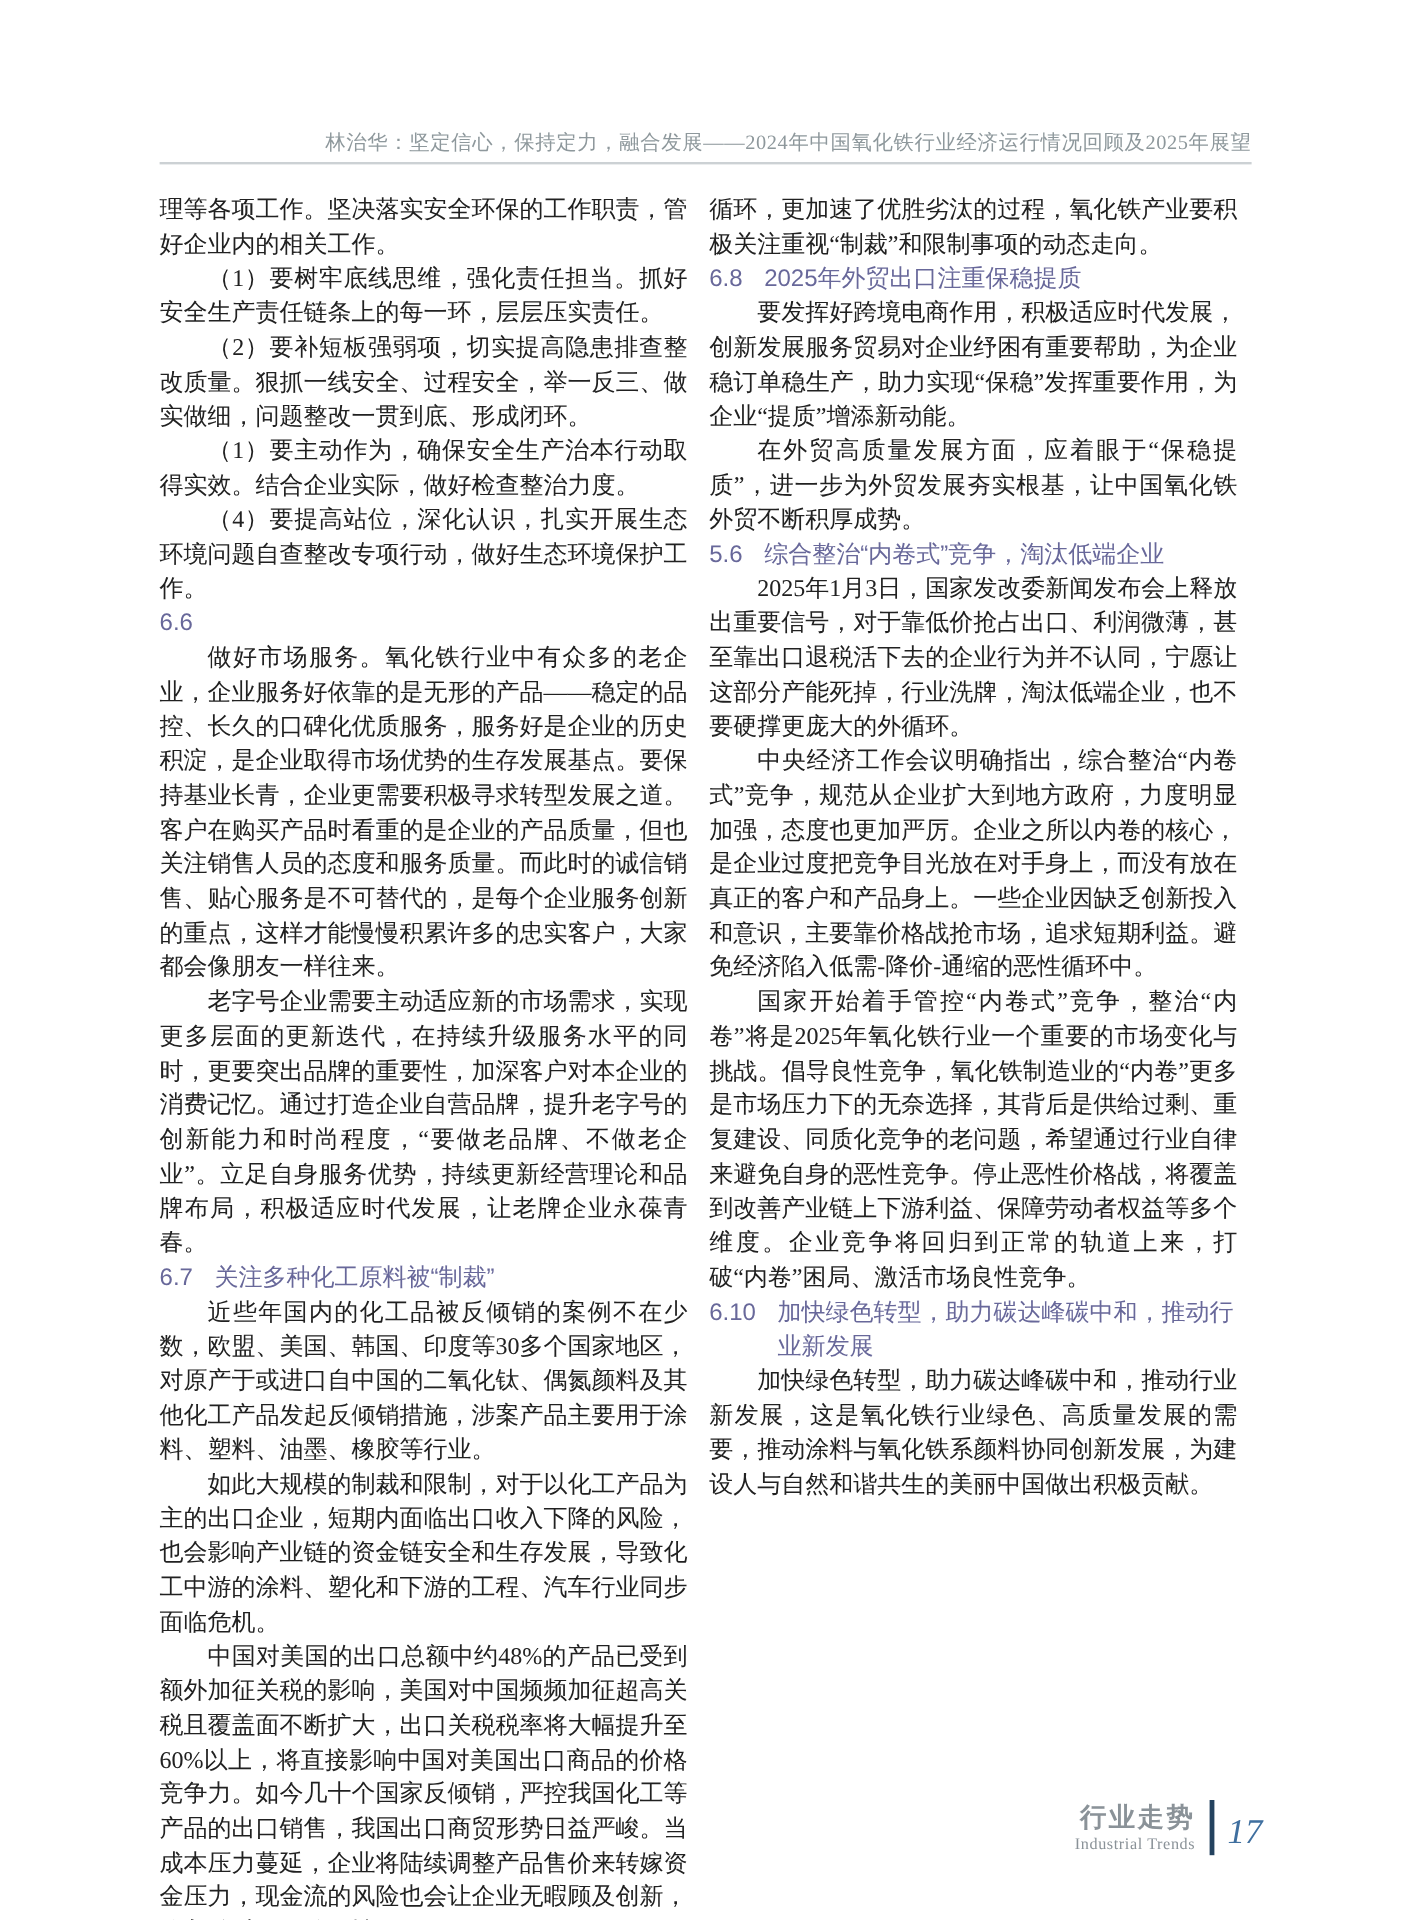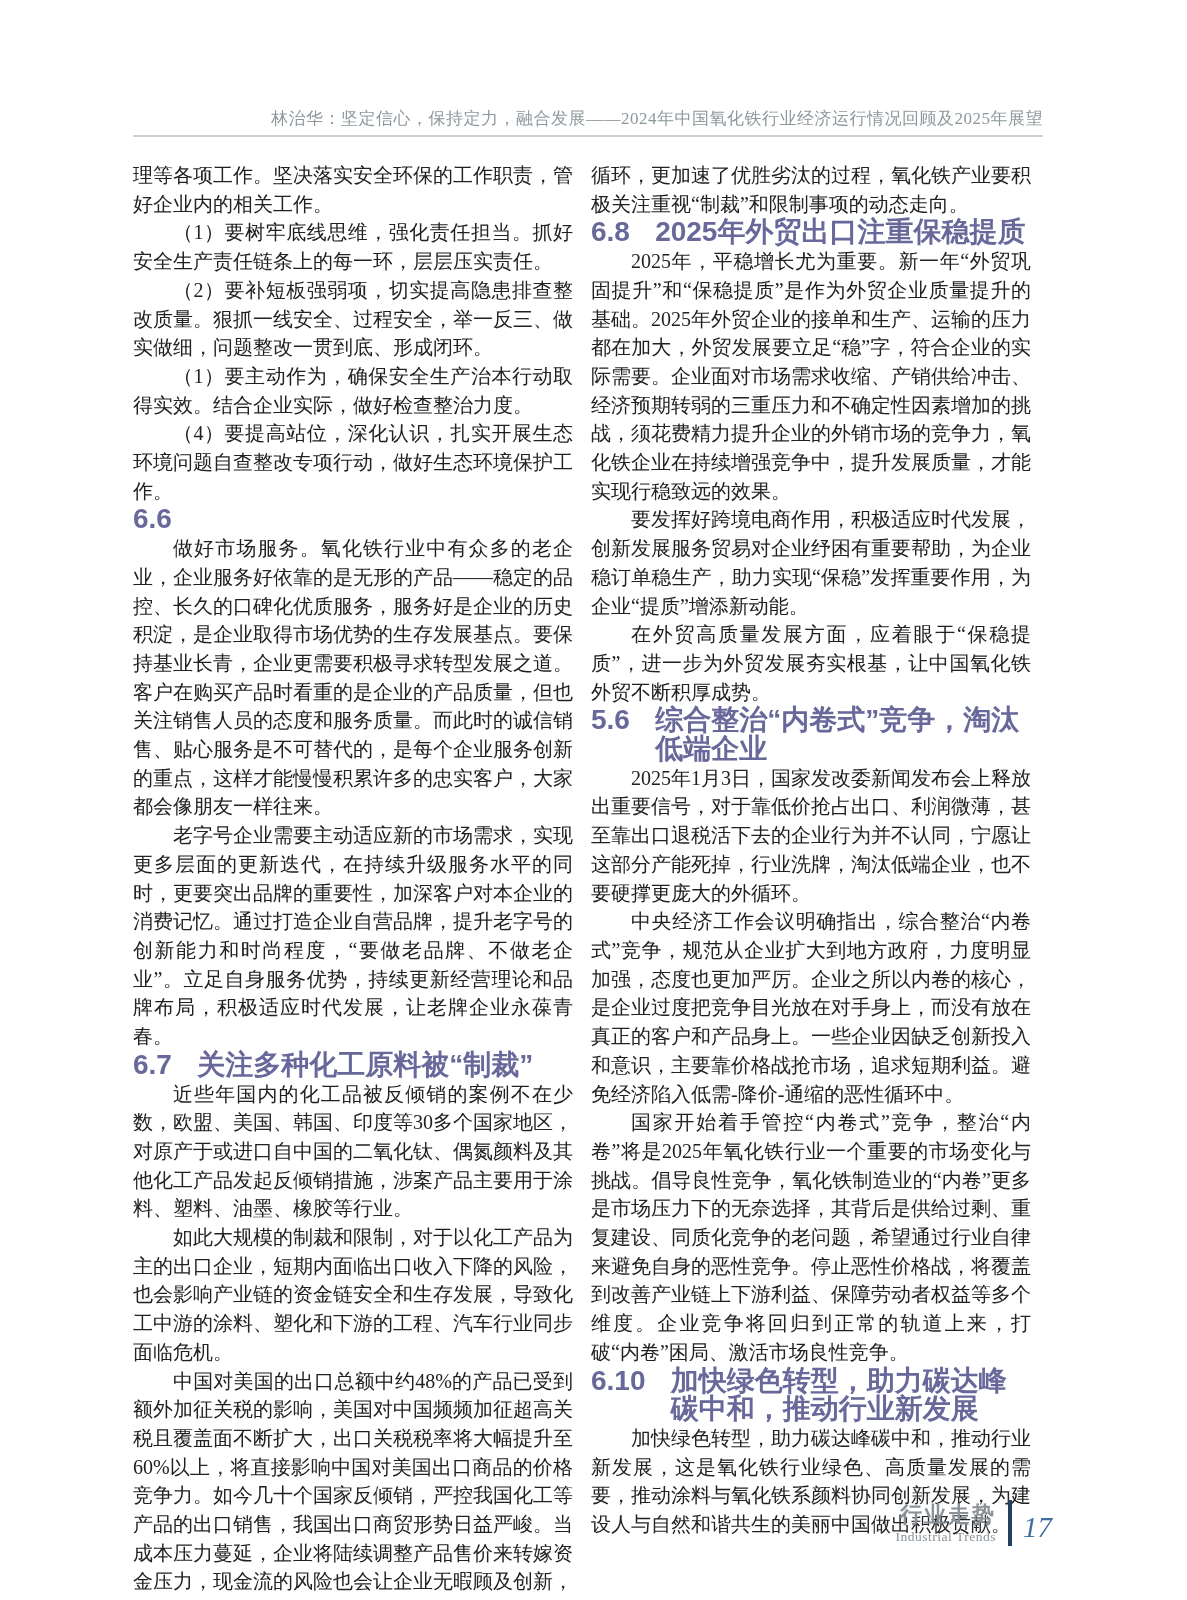--- a/index.html
+++ b/index.html
@@ -43,22 +43,22 @@
     line-height: 28.7px;
     text-align: justify;
   }
   .para { text-indent: 2em; }
   .para.no-indent { text-indent: 0; }
   .sec-heading {
     display: flex;
     align-items: flex-start;
     color: #68689a;
     font-family: "Liberation Sans", "DejaVu Sans", sans-serif;
-    font-weight: bold;
-    font-size: 28px;
+    font-weight: normal;
+    font-size: 20px;
     line-height: 28.7px;
     text-align: left;
   }
   .sec-num { flex: 0 0 auto; margin-right: 0.9em; }
   .sec-title { flex: 1 1 auto; }
   .page-footer {
     position: absolute;
     top: 1500px;
     right: 135px;
     display: flex;
@@ -127,21 +127,20 @@
         <p class="para">如此大规模的制裁和限制，对于以化工产品为主的出口企业，短期内面临出口收入下降的风险，也会影响产业链的资金链安全和生存发展，导致化工中游的涂料、塑化和下游的工程、汽车行业同步面临危机。</p>
         <p class="para">中国对美国的出口总额中约48%的产品已受到额外加征关税的影响，美国对中国频频加征超高关税且覆盖面不断扩大，出口关税税率将大幅提升至60%以上，将直接影响中国对美国出口商品的价格竞争力。如今几十个国家反倾销，严控我国化工等产品的出口销售，我国出口商贸形势日益严峻。当成本压力蔓延，企业将陆续调整产品售价来转嫁资金压力，现金流的风险也会让企业无暇顾及创新，陷入难以发展的恶性</p>
       </section>
 
       <section class="column">
         <p class="para no-indent">循环，更加速了优胜劣汰的过程，氧化铁产业要积极关注重视“制裁”和限制事项的动态走向。</p>
         <h3 class="sec-heading">
           <span class="sec-num">6.8</span>
           <span class="sec-title">2025年外贸出口注重保稳提质</span>
         </h3>
-        <p class="para">2025年，平稳增长尤为重要。新一年“外贸巩固提升”和“保稳提质”是作为外贸企业质量提升的基础。2025年外贸企业的接单和生产、运输的压力都在加大，外贸发展要立足“稳”字，符合企业的实际需要。企业面对市场需求收缩、产销供给冲击、经济预期转弱的三重压力和不确定性因素增加的挑战，须花费精力提升企业的外销市场的竞争力，氧化铁企业在持续增强竞争中，提升发展质量，才能实现行稳致远的效果。</p>
         <p class="para">要发挥好跨境电商作用，积极适应时代发展，创新发展服务贸易对企业纾困有重要帮助，为企业稳订单稳生产，助力实现“保稳”发挥重要作用，为企业“提质”增添新动能。</p>
         <p class="para">在外贸高质量发展方面，应着眼于“保稳提质”，进一步为外贸发展夯实根基，让中国氧化铁外贸不断积厚成势。</p>
         <h3 class="sec-heading">
           <span class="sec-num">5.6</span>
           <span class="sec-title">综合整治“内卷式”竞争，淘汰低端企业</span>
         </h3>
         <p class="para">2025年1月3日，国家发改委新闻发布会上释放出重要信号，对于靠低价抢占出口、利润微薄，甚至靠出口退税活下去的企业行为并不认同，宁愿让这部分产能死掉，行业洗牌，淘汰低端企业，也不要硬撑更庞大的外循环。</p>
         <p class="para">中央经济工作会议明确指出，综合整治“内卷式”竞争，规范从企业扩大到地方政府，力度明显加强，态度也更加严厉。企业之所以内卷的核心，是企业过度把竞争目光放在对手身上，而没有放在真正的客户和产品身上。一些企业因缺乏创新投入和意识，主要靠价格战抢市场，追求短期利益。避免经济陷入低需-降价-通缩的恶性循环中。</p>
         <p class="para">国家开始着手管控“内卷式”竞争，整治“内卷”将是2025年氧化铁行业一个重要的市场变化与挑战。倡导良性竞争，氧化铁制造业的“内卷”更多是市场压力下的无奈选择，其背后是供给过剩、重复建设、同质化竞争的老问题，希望通过行业自律来避免自身的恶性竞争。停止恶性价格战，将覆盖到改善产业链上下游利益、保障劳动者权益等多个维度。企业竞争将回归到正常的轨道上来，打破“内卷”困局、激活市场良性竞争。</p>
         <h3 class="sec-heading">

